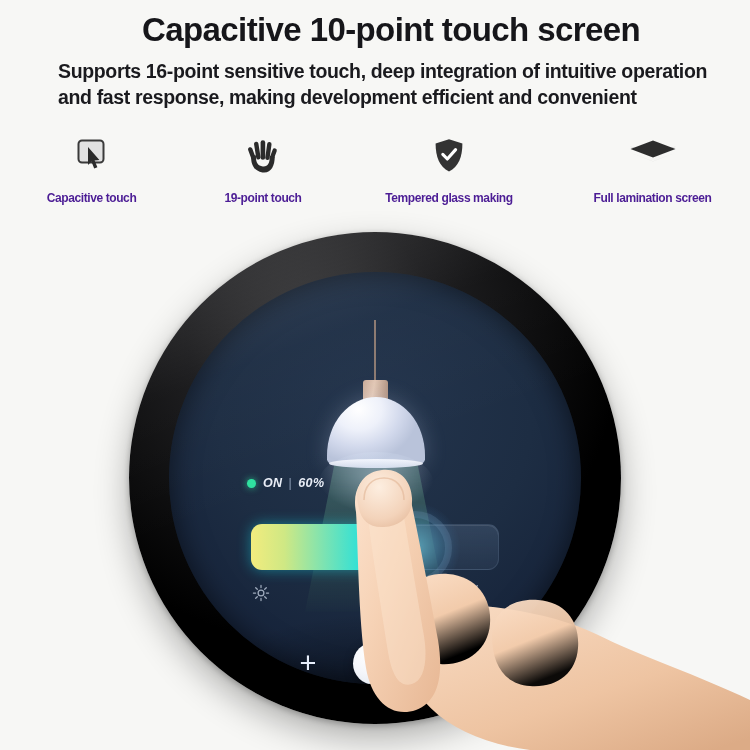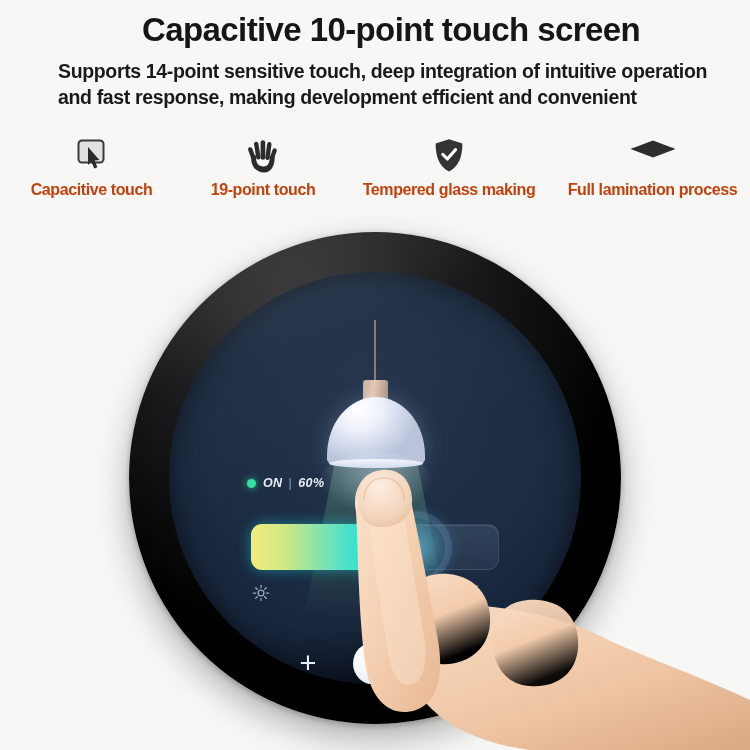--- a/index.html
+++ b/index.html
@@ -30,21 +30,21 @@
     position:absolute; left:0; top:138px; width:750px; height:80px;
     display:flex; align-items:flex-start;
   }
   .feature { display:flex; flex-direction:column; align-items:center; }
   .feature:nth-child(1){ width:183px; }
   .feature:nth-child(2){ width:160px; }
   .feature:nth-child(3){ width:212px; }
   .feature:nth-child(4){ width:195px; }
   .f-icon { height:36px; display:flex; align-items:center; justify-content:center; }
   .f-label {
-    margin-top:7px; font-size:16px; font-weight:bold; color:#c2410c;
+    margin-top:17px; font-size:12px; font-weight:bold; color:#4c1d95;
     letter-spacing:-0.4px; text-align:center; line-height:1.18; max-width:100%;
   }
 
   
   .device-wrap { position:absolute; left:0; top:0; width:750px; height:750px; pointer-events:none; }
   .device {
     position:absolute; left:129px; top:232px; width:492px; height:492px;
     border-radius:50%;
     background:
       radial-gradient(circle at 38% 22%, #3a3a3c 0%, #1a1a1c 26%, #000 62%);
@@ -162,21 +162,21 @@
   
   .hand { position:absolute; left:0; top:0; width:750px; height:750px; pointer-events:none; }
 </style>
 </head>
 <body>
 
 <div id="page">
 
   <div class="header">
     <div class="title">Capacitive 10-point touch screen</div>
-    <div class="subtitle">Supports 14-point sensitive touch, deep integration of intuitive operation and fast response, making development efficient and convenient</div>
+    <div class="subtitle">Supports 16-point sensitive touch, deep integration of intuitive operation and fast response, making development efficient and convenient</div>
   </div>
 
   <div class="features">
 
     <div class="feature">
       <div class="f-icon">
         <svg width="40" height="36" viewBox="0 0 40 36">
           <rect x="6.5" y="2.5" width="25" height="22" rx="3.5" ry="3.5" fill="#e2e2e2" stroke="#3a3a3a" stroke-width="2"></rect>
           <path d="M16 9 L16 27 L19.4 23.6 L22.2 30.6 L25.4 29.3 L22.6 22.4 L27.4 22.1 Z" fill="#2b2b2b"></path>
         </svg>
@@ -211,21 +211,21 @@
     </div>
 
     <div class="feature">
       <div class="f-icon">
         <svg width="54" height="34" viewBox="0 0 54 34">
           <path d="M27 22.5 L50 13.5 L27 22.2 L4 13.5 Z" fill="#cfcfcf" opacity="0.55"></path>
           <path d="M27 14 L50 7.5 L27 17.8 L4 7.5 Z" fill="#9e9e9e" opacity="0.6"></path>
           <path d="M27 1.6 L49.5 10 L27 18.4 L4.5 10 Z" fill="#2d2d2d"></path>
         </svg>
       </div>
-      <div class="f-label">Full lamination process</div>
+      <div class="f-label">Full lamination screen</div>
     </div>
 
   </div>
 
   <div class="device-wrap">
     <div class="device">
 
       <div class="screen">
 
         <div class="lamp">

